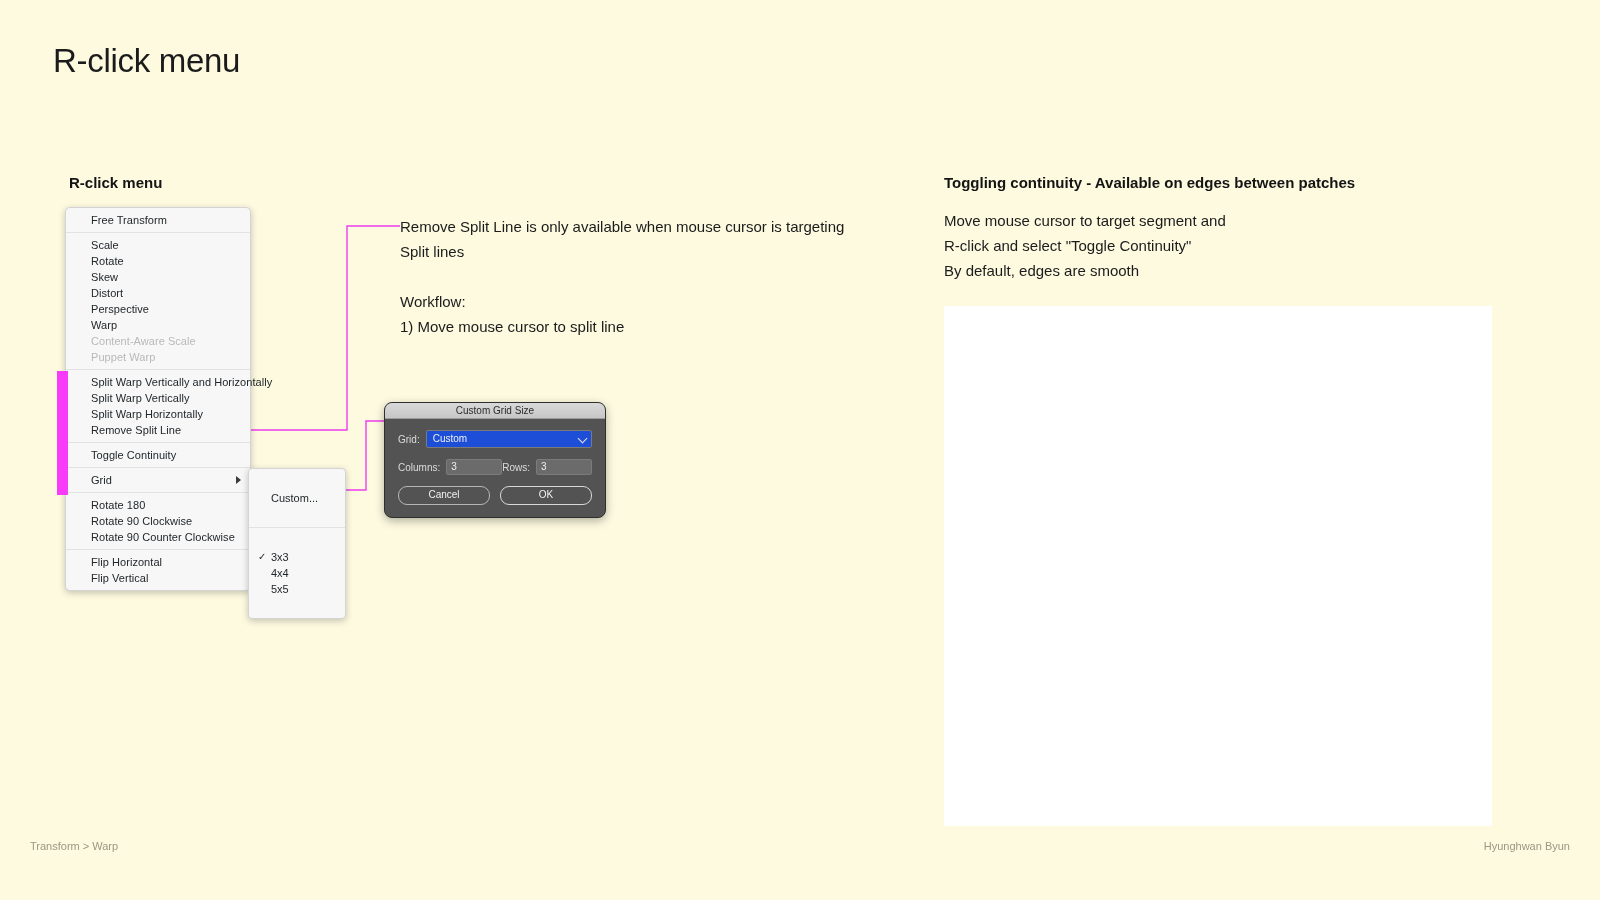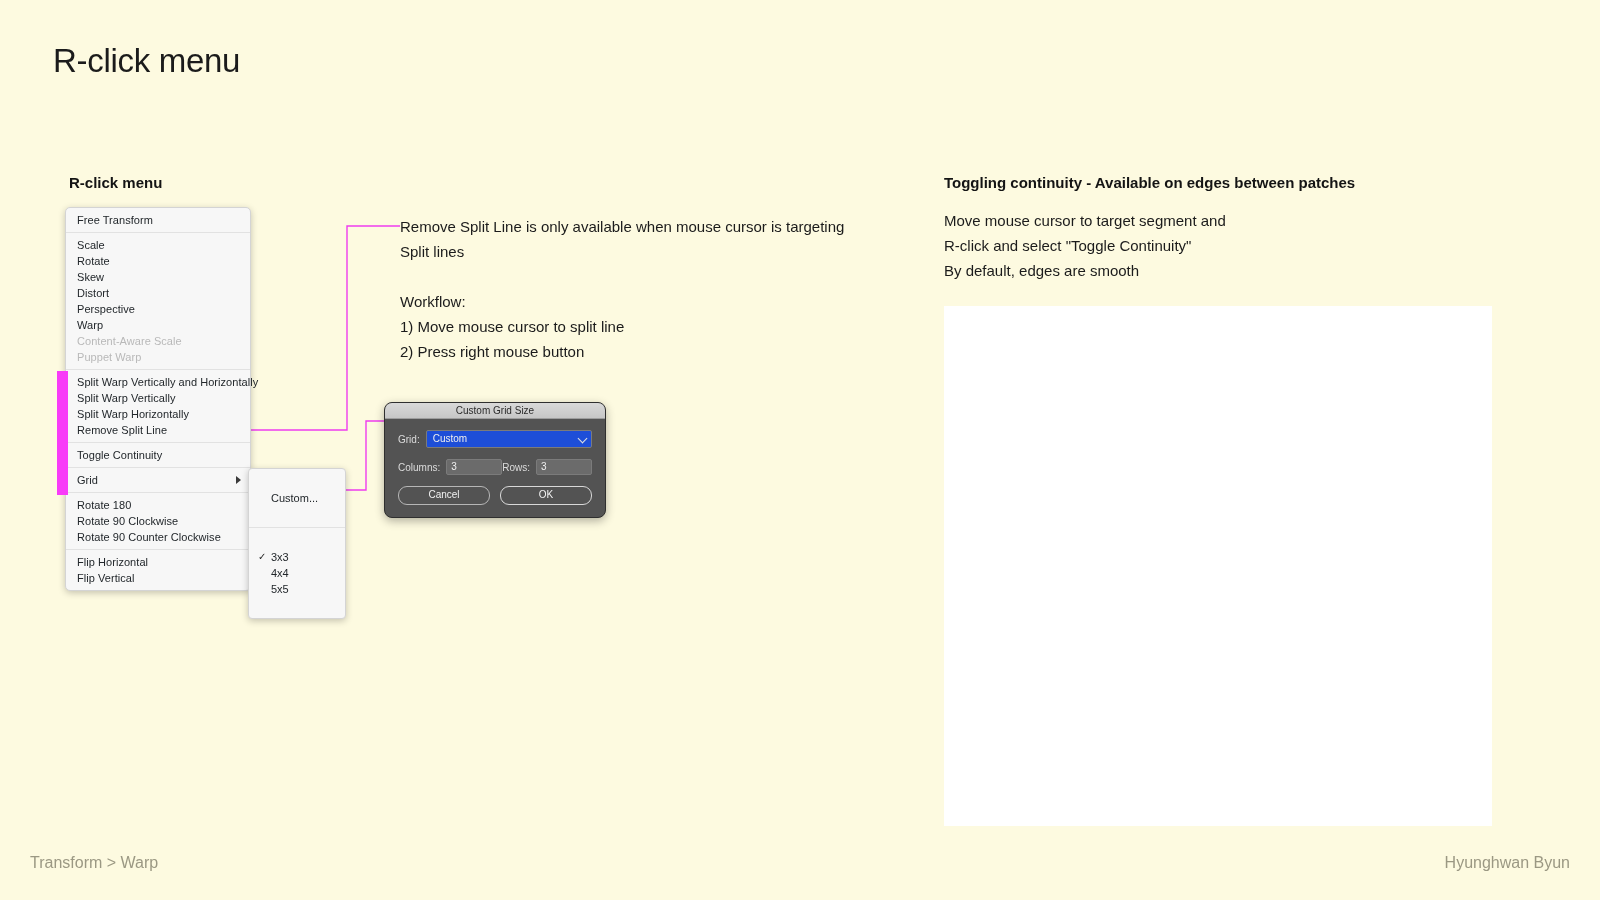--- a/index.html
+++ b/index.html
@@ -56,21 +56,21 @@
     padding: 0;
     font-size: 11px;
     color: #22272b;
     z-index: 6;
   }
   .menu-group { padding: 4px 0; }
   .menu-group + .menu-group { border-top: 1px solid #e2e2e2; }
   .menu-item {
     height: 16px;
     line-height: 16px;
-    padding: 0 10px 0 11px;
+    padding: 0 10px 0 25px;
     white-space: nowrap;
     position: relative;
     font-size: 11px;
     letter-spacing: 0.05px;
   }
   .menu-item.disabled { color: #b9b9b9; }
   .menu-item .arrow {
     position: absolute;
     right: 9px;
     top: 4px;
@@ -272,22 +272,22 @@
     position: relative;
     width: 132px;
     height: 116px;
     overflow: visible;
   }
   .photo-wrap svg { display: block; }
 
   
   .footer-text {
     position: absolute;
-    bottom: 28px;
-    font-size: 16px;
+    bottom: 48px;
+    font-size: 11px;
     color: #9b9883;
     margin-top: 12px;
   }
   #footer-left { left: 30px; }
   #footer-right { right: 30px; }
 </style>
 </head>
 <body>
 
 <div class="slide">
@@ -379,21 +379,20 @@
       </div>
     </div>
   </div>
 
   <div class="annot-block" id="left-annotation">
     <div class="annot-line">Remove Split Line is only available when mouse cursor is targeting</div>
     <div class="annot-line">Split lines</div>
     <div class="annot-gap"></div>
     <div class="annot-line">Workflow:</div>
     <div class="annot-line">1) Move mouse cursor to split line</div>
-    <div class="annot-line">2) Press right mouse button</div>
   </div>
 
   <div class="annot-block" id="right-annotation">
     <div class="annot-line">Move mouse cursor to target segment and</div>
     <div class="annot-line">R-click and select "Toggle Continuity"</div>
     <div class="annot-line">By default, edges are smooth</div>
   </div>
 
   <div id="canvas-panel"></div>
 

